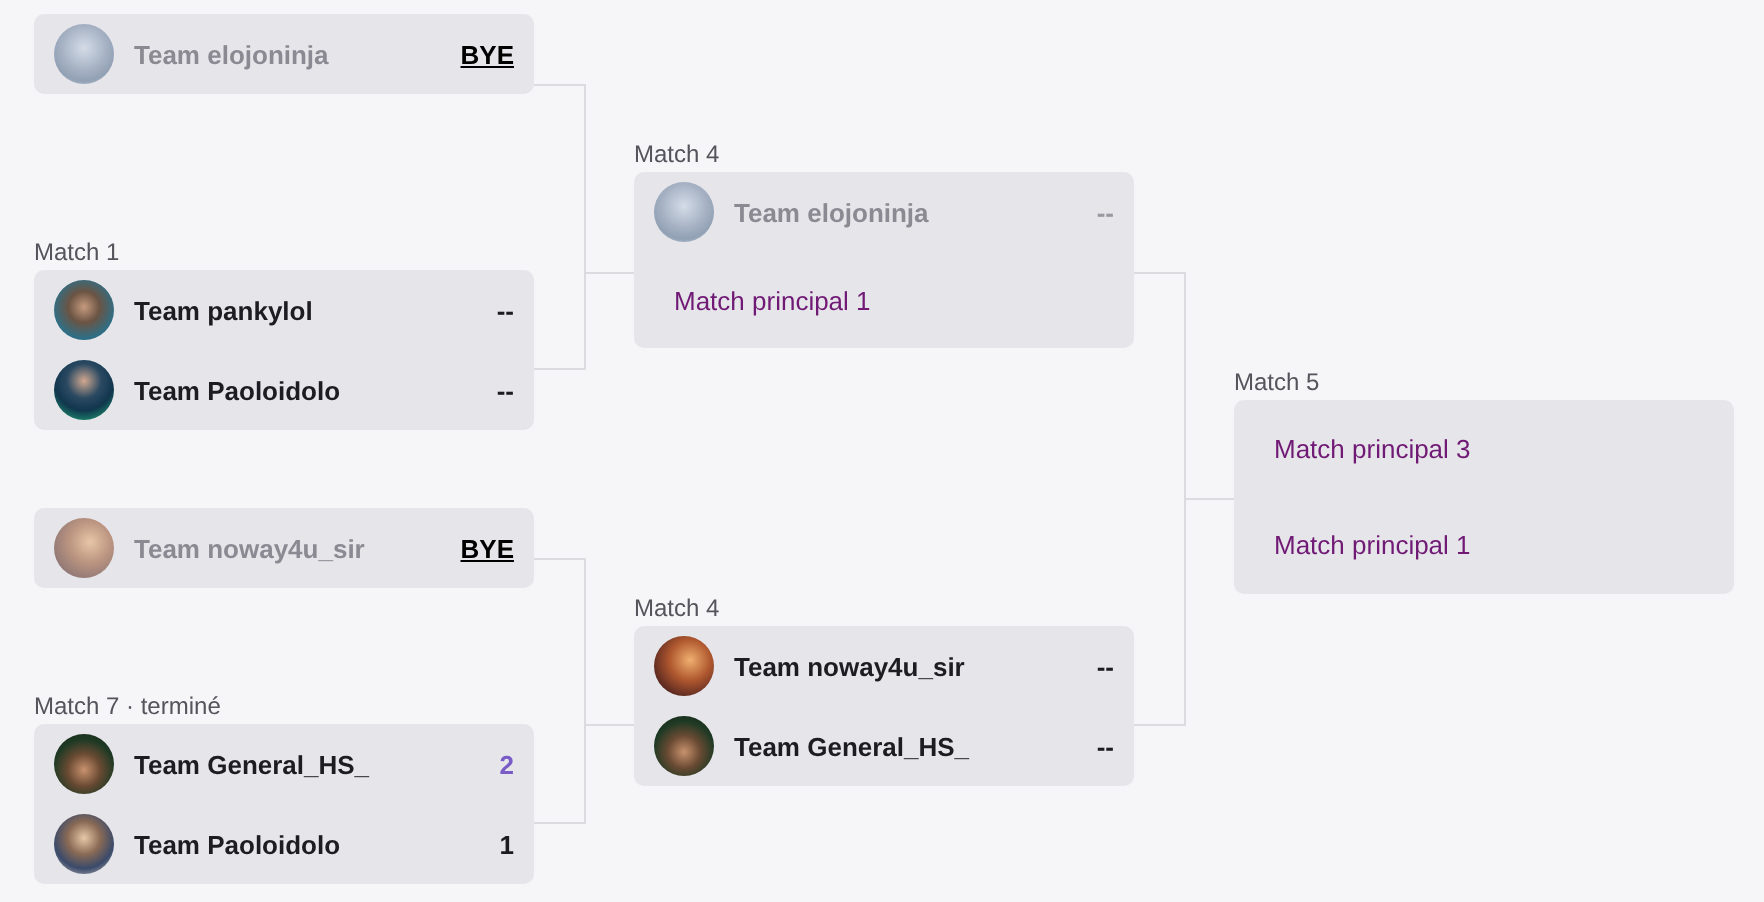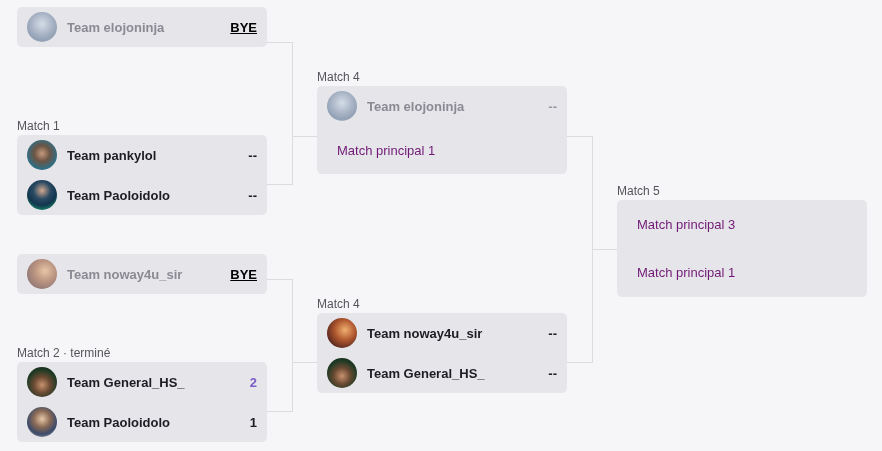--- a/index.html
+++ b/index.html
@@ -89,21 +89,21 @@
   </div>
 
   <div class="card dim" style="left:17px; top:254px;">
     <div class="row">
       <div class="avatar" style="background: radial-gradient(circle at 60% 40%, #e8b27a 0%, #a0603b 40%, #5a3128 75%, #3b1e1a 100%);"></div>
       <span class="team-name">Team noway4u_sir</span>
       <span class="score bye">BYE</span>
     </div>
   </div>
 
-  <div class="match-label" style="left:17px; top:346px;">Match 2 · terminé</div>
+  <div class="match-label" style="left:17px; top:346px;">Match 7 · terminé</div>
   <div class="card" style="left:17px; top:362px;">
     <div class="row">
       <div class="avatar" style="background: radial-gradient(circle at 50% 60%, #c8926e 0%, #6a4a33 35%, #1f3a24 65%, #0f1f13 100%);"></div>
       <span class="team-name">Team General_HS_</span>
       <span class="score win">2</span>
     </div>
     <div class="row">
       <div class="avatar" style="background: radial-gradient(circle at 50% 40%, #e7c9a8 0%, #8a6a55 35%, #3a4a6a 65%, #d9d0c4 100%);"></div>
       <span class="team-name">Team Paoloidolo</span>
       <span class="score">1</span>

